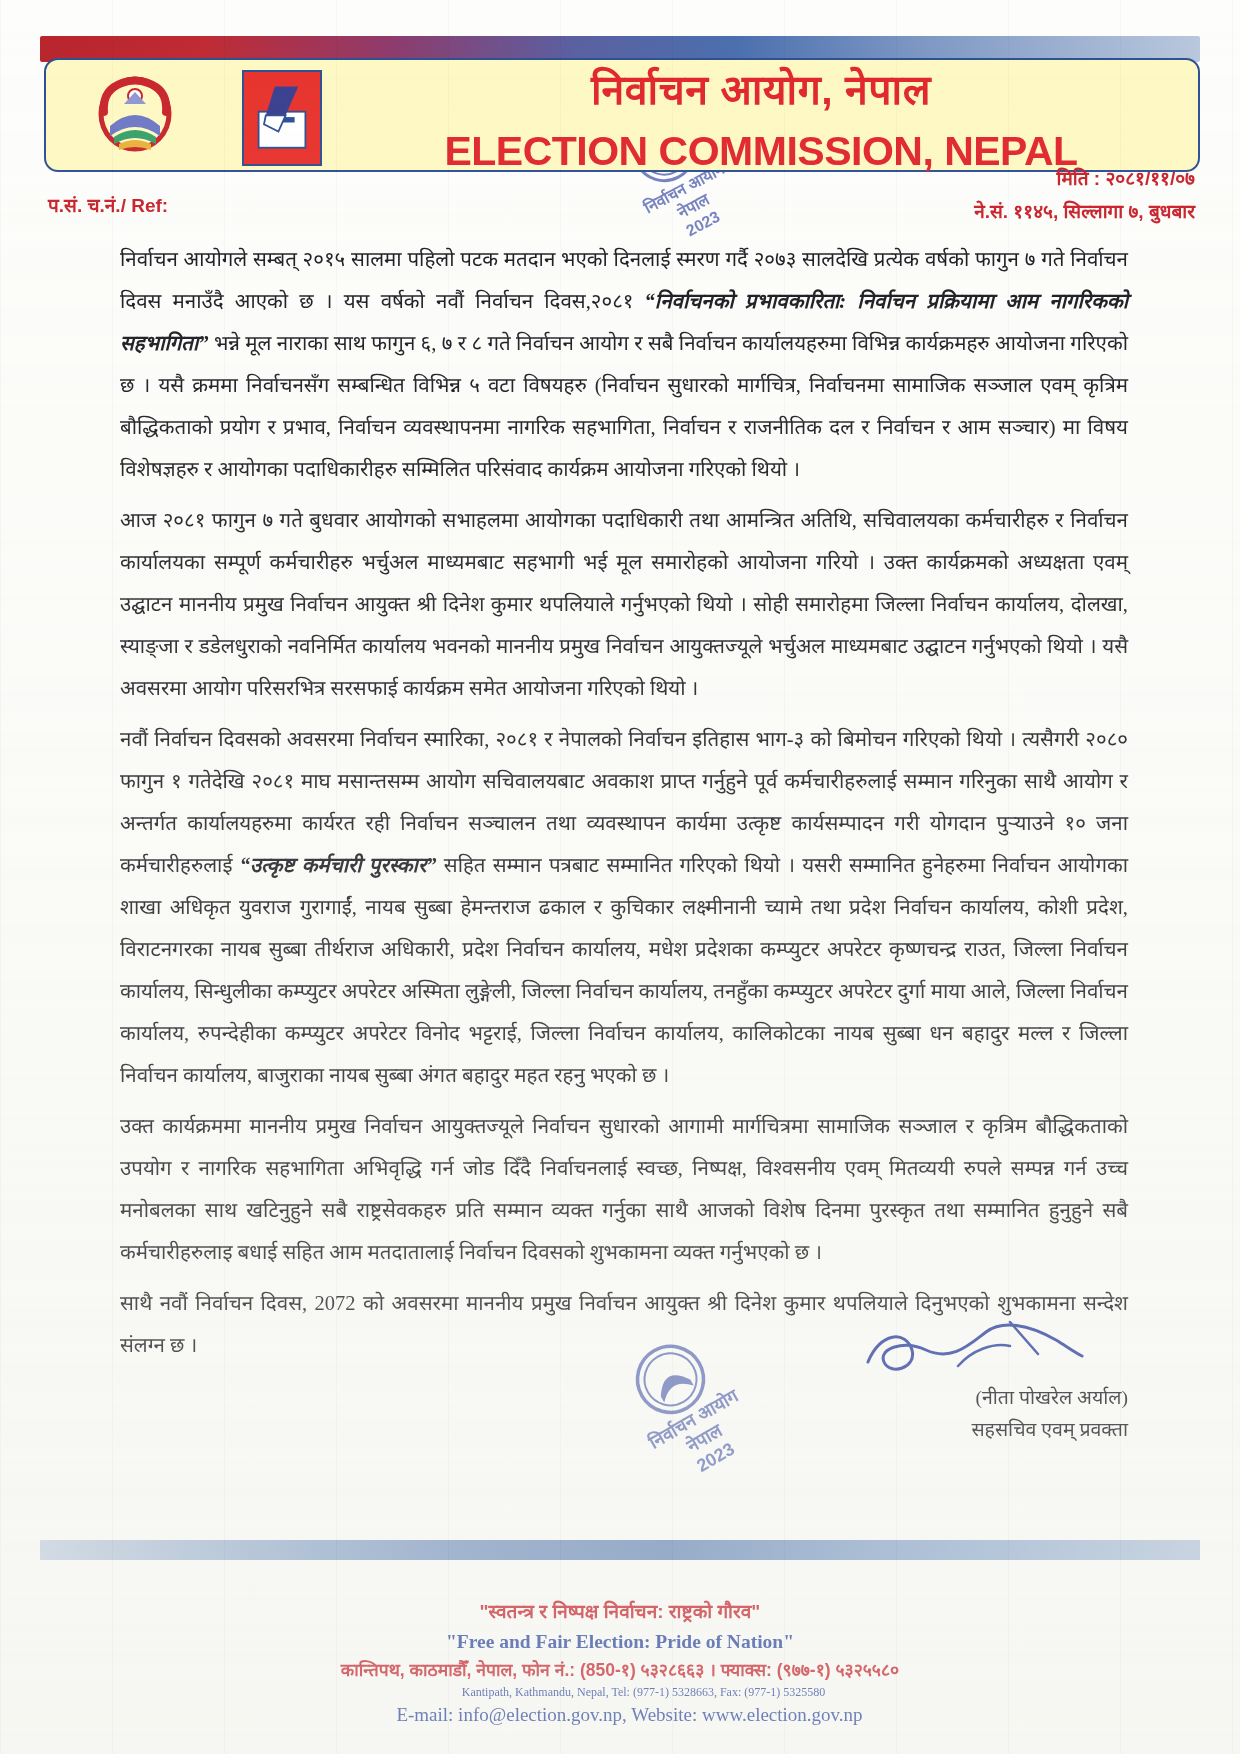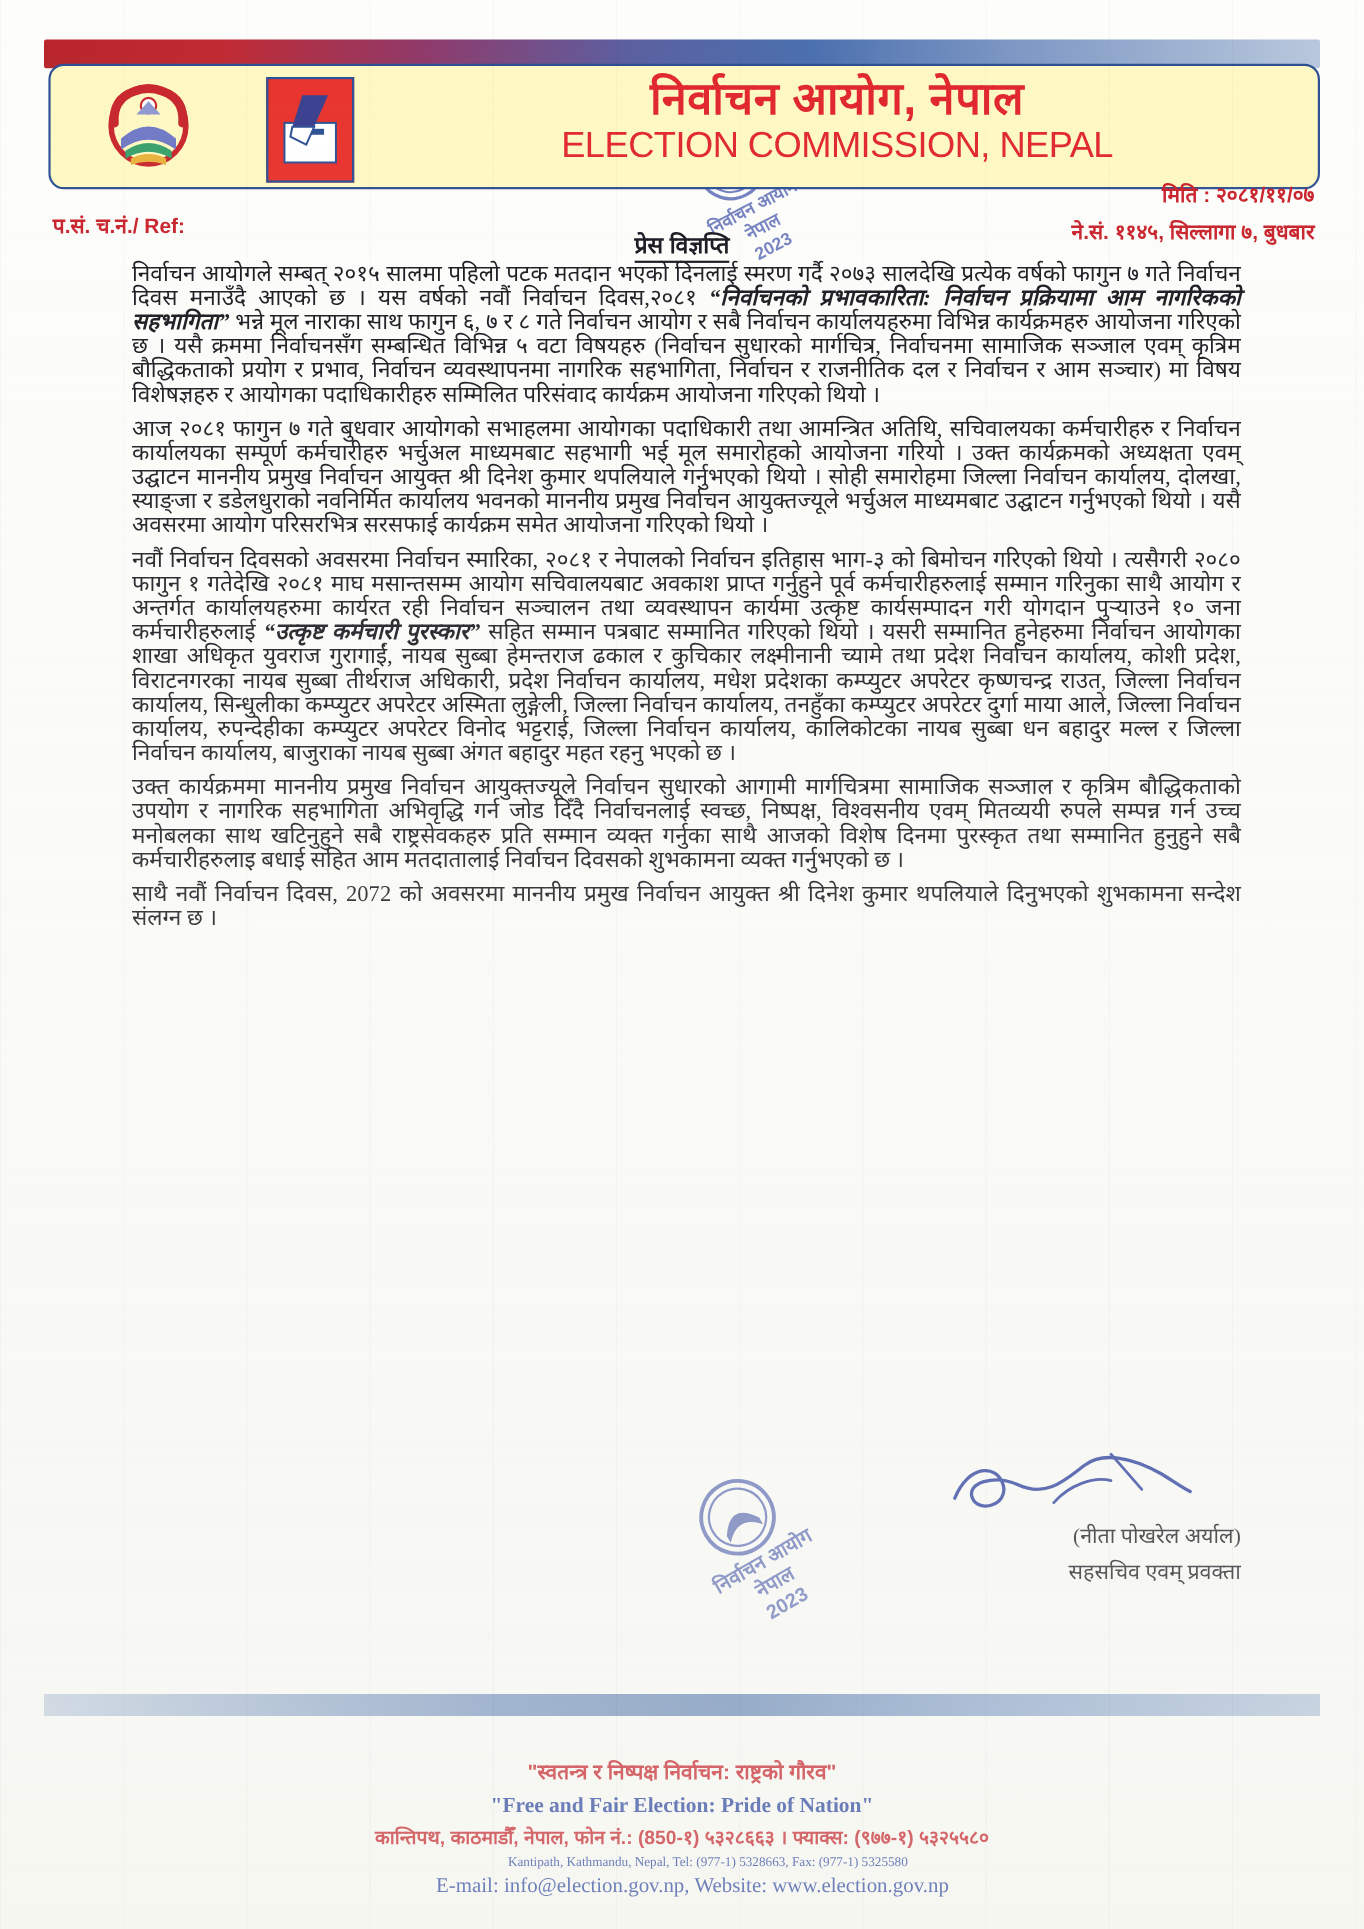--- a/index.html
+++ b/index.html
@@ -75,26 +75,26 @@
   .title-np {
     font-family: "Liberation Sans", sans-serif;
     font-size: 41px;
     font-weight: 700;
     color: #e0262c;
     line-height: 1.12;
     letter-spacing: 0.5px;
   }
   .title-en {
     font-family: "Liberation Sans", sans-serif;
-    font-size: 33px;
-    font-weight: 400;
+    font-size: 41px;
+    font-weight: 700;
     color: #e0262c;
     line-height: 1.05;
     letter-spacing: -0.5px;
-    margin-top: 1px;
+    margin-top: 16px;
   }
 
   
   .refline {
     position: absolute;
     left: 48px; top: 192px;
     font-family: "Liberation Sans", sans-serif;
     font-size: 19px;
     font-weight: 700;
     color: #c81f28;
@@ -132,21 +132,21 @@
   
   .body-wrap {
     position: absolute;
     left: 120px; top: 238px;
     width: 1008px;
     z-index: 10;
   }
   p.para {
     margin: 0 0 9px 0;
     font-size: 20.5px;
-    line-height: 22px;
+    line-height: 42px;
     color: #15151c;
     text-align: justify;
     text-justify: inter-word;
     font-family: "Liberation Serif", serif;
   }
   .slogan {
     font-weight: 700;
     font-style: italic;
   }
 
@@ -267,23 +267,20 @@
     </svg>
   </div>
 
   <div class="refline">प.सं. च.नं./ Ref:</div>
 
   <div class="dateblock">
     <div>मिति : २०८१/११/०७</div>
     <div>ने.सं. ११४५, सिल्लागा ७, बुधबार</div>
   </div>
 
-  <div class="doc-heading">
-    <span>प्रेस विज्ञप्ति</span>
-  </div>
 
   <div class="body-wrap">
 
     <p class="para">
       <span>निर्वाचन आयोगले सम्बत् २०१५ सालमा पहिलो पटक मतदान भएको दिनलाई स्मरण गर्दै २०७३ सालदेखि प्रत्येक वर्षको फागुन ७ गते निर्वाचन दिवस मनाउँदै आएको छ । यस वर्षको नवौं निर्वाचन दिवस,२०८१ </span><span class="slogan">“निर्वाचनको प्रभावकारिता: निर्वाचन प्रक्रियामा आम नागरिकको सहभागिता”</span><span> भन्ने मूल नाराका साथ फागुन ६, ७ र ८ गते निर्वाचन आयोग र सबै निर्वाचन कार्यालयहरुमा विभिन्न कार्यक्रमहरु आयोजना गरिएको छ ।  यसै क्रममा निर्वाचनसँग सम्बन्धित विभिन्न ५ वटा विषयहरु (निर्वाचन सुधारको मार्गचित्र, निर्वाचनमा सामाजिक सञ्जाल एवम् कृत्रिम बौद्धिकताको प्रयोग र प्रभाव, निर्वाचन व्यवस्थापनमा नागरिक सहभागिता, निर्वाचन र राजनीतिक दल र निर्वाचन र आम सञ्चार) मा विषय विशेषज्ञहरु र आयोगका पदाधिकारीहरु सम्मिलित परिसंवाद कार्यक्रम आयोजना गरिएको थियो ।</span>
     </p>
 
     <p class="para">आज २०८१ फागुन ७ गते बुधवार आयोगको सभाहलमा आयोगका पदाधिकारी तथा आमन्त्रित अतिथि, सचिवालयका कर्मचारीहरु र निर्वाचन कार्यालयका सम्पूर्ण कर्मचारीहरु भर्चुअल माध्यमबाट सहभागी भई मूल समारोहको आयोजना गरियो । उक्त कार्यक्रमको अध्यक्षता एवम् उद्घाटन माननीय प्रमुख निर्वाचन आयुक्त श्री दिनेश कुमार थपलियाले गर्नुभएको थियो । सोही समारोहमा जिल्ला निर्वाचन कार्यालय, दोलखा, स्याङ्जा र डडेलधुराको नवनिर्मित कार्यालय भवनको माननीय प्रमुख निर्वाचन आयुक्तज्यूले भर्चुअल माध्यमबाट उद्घाटन गर्नुभएको थियो । यसै अवसरमा आयोग परिसरभित्र सरसफाई कार्यक्रम समेत आयोजना गरिएको थियो ।</p>
 
     <p class="para">

